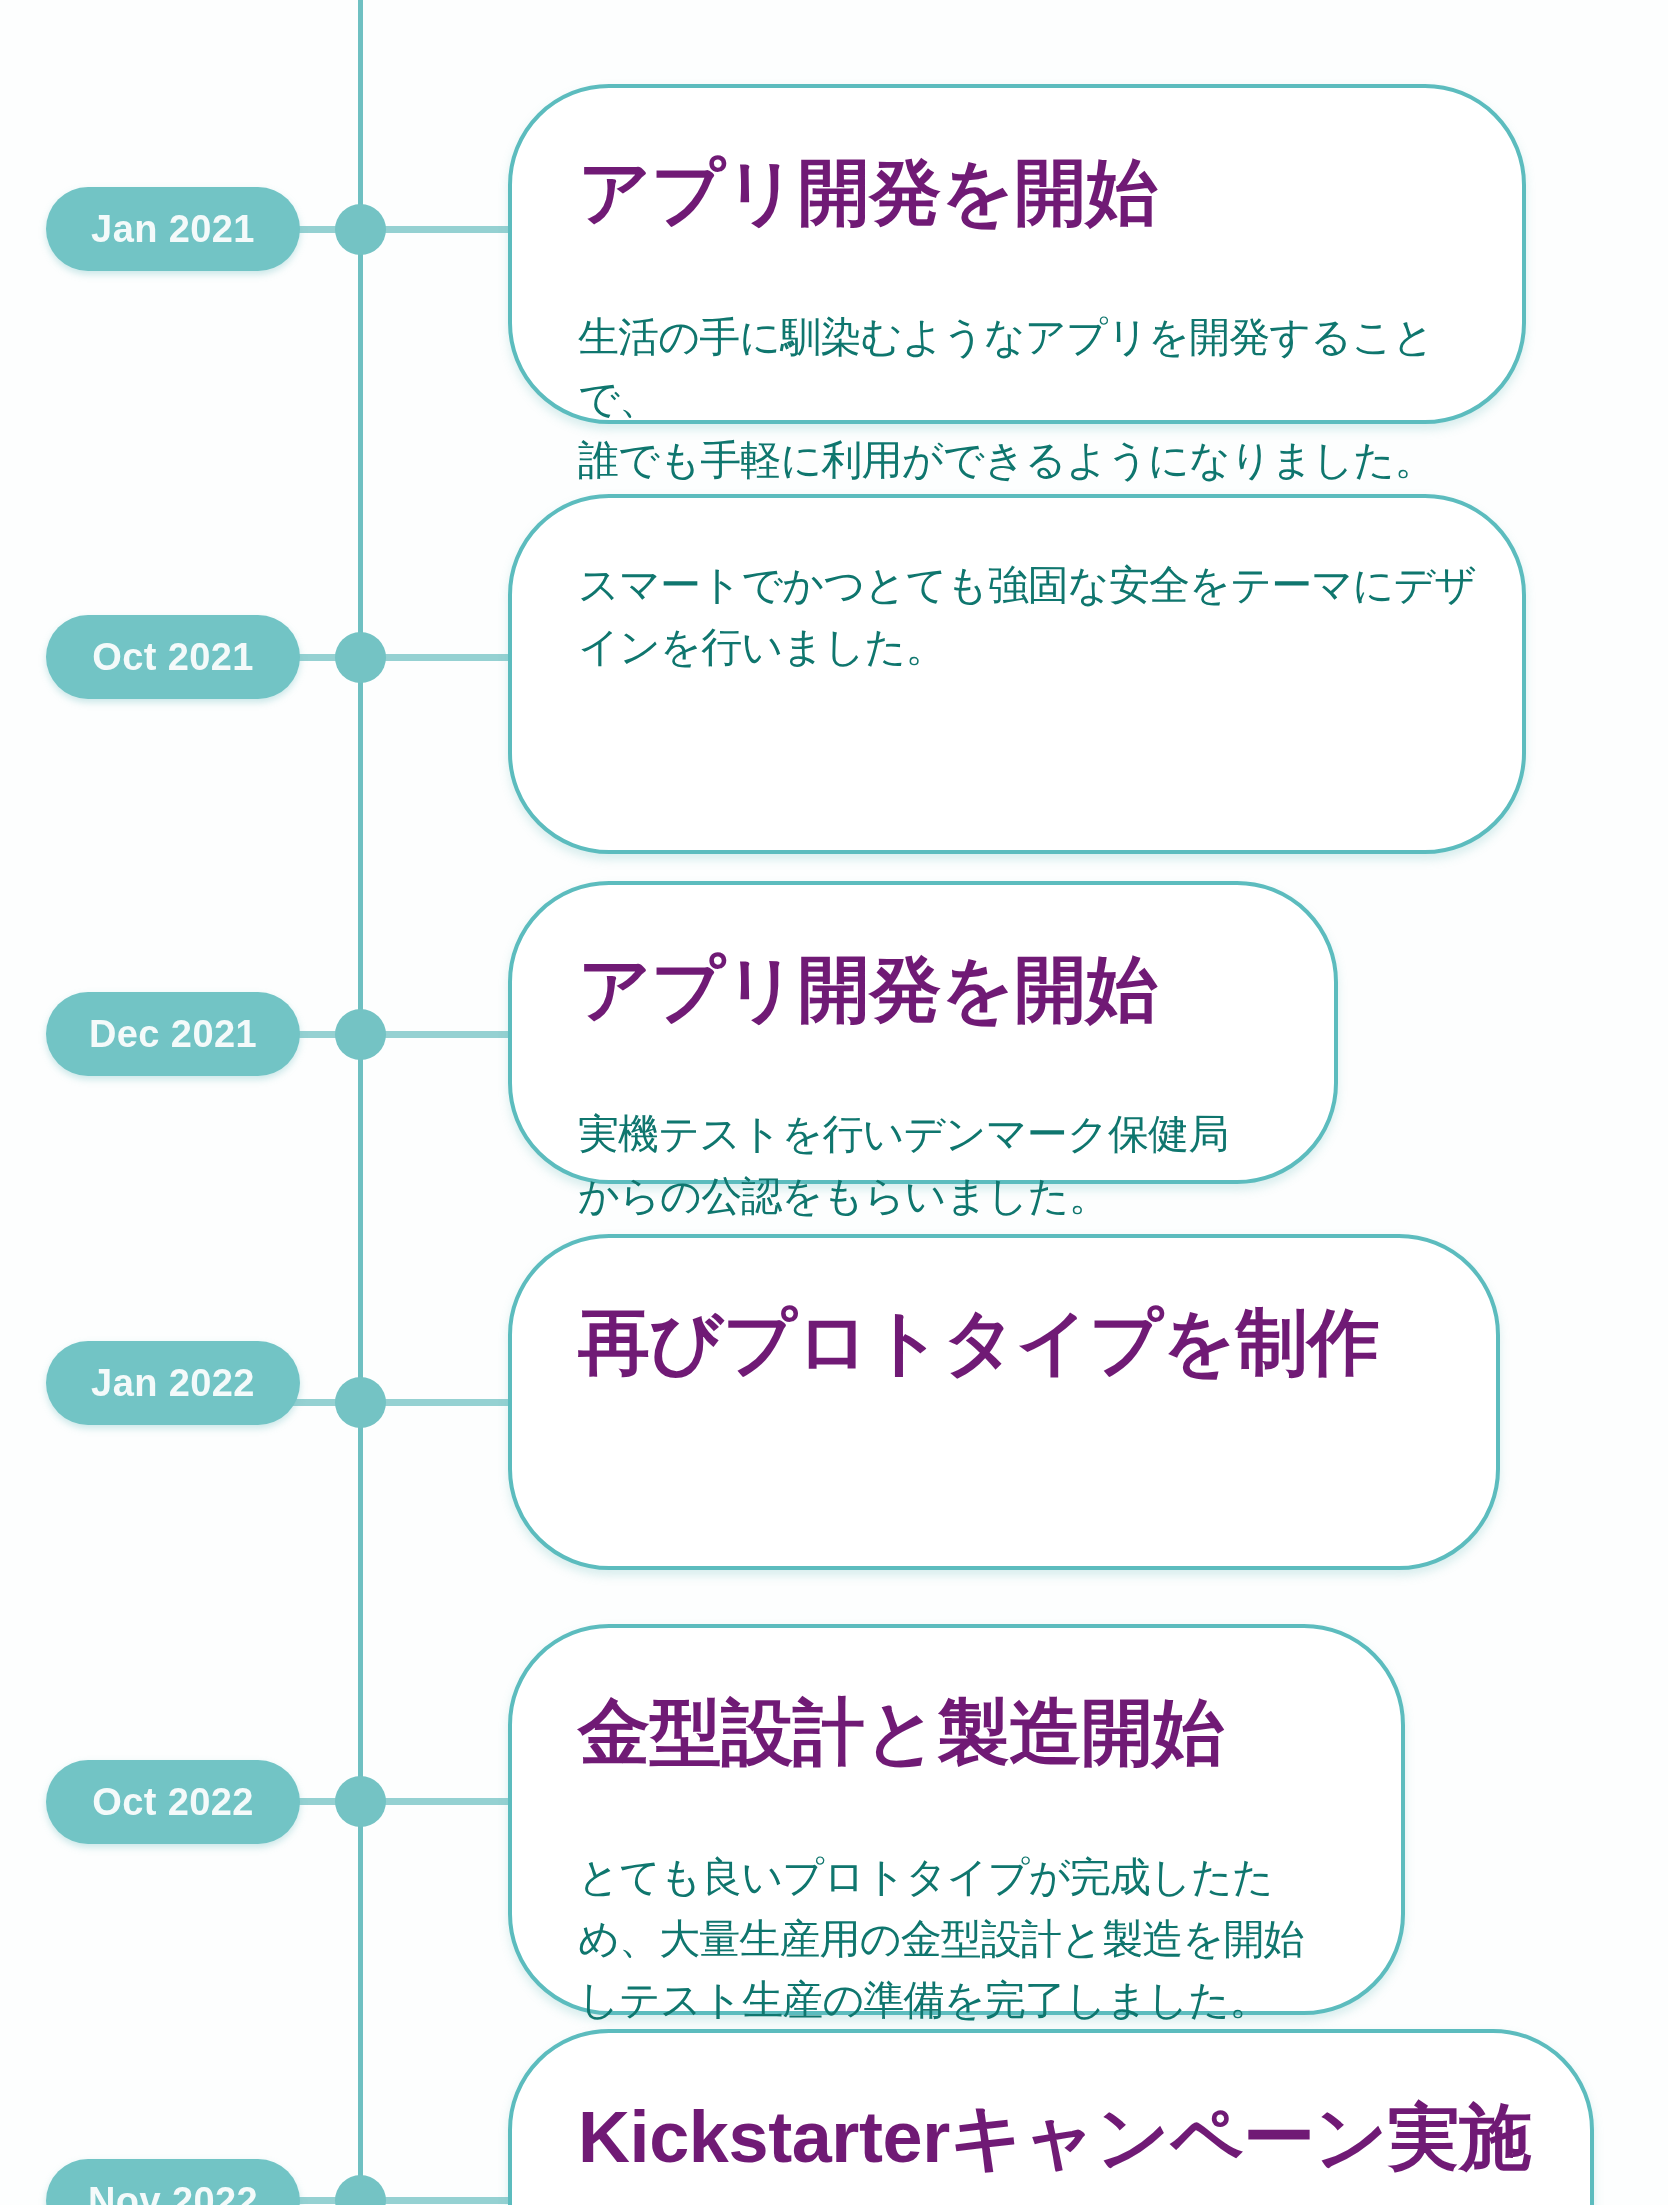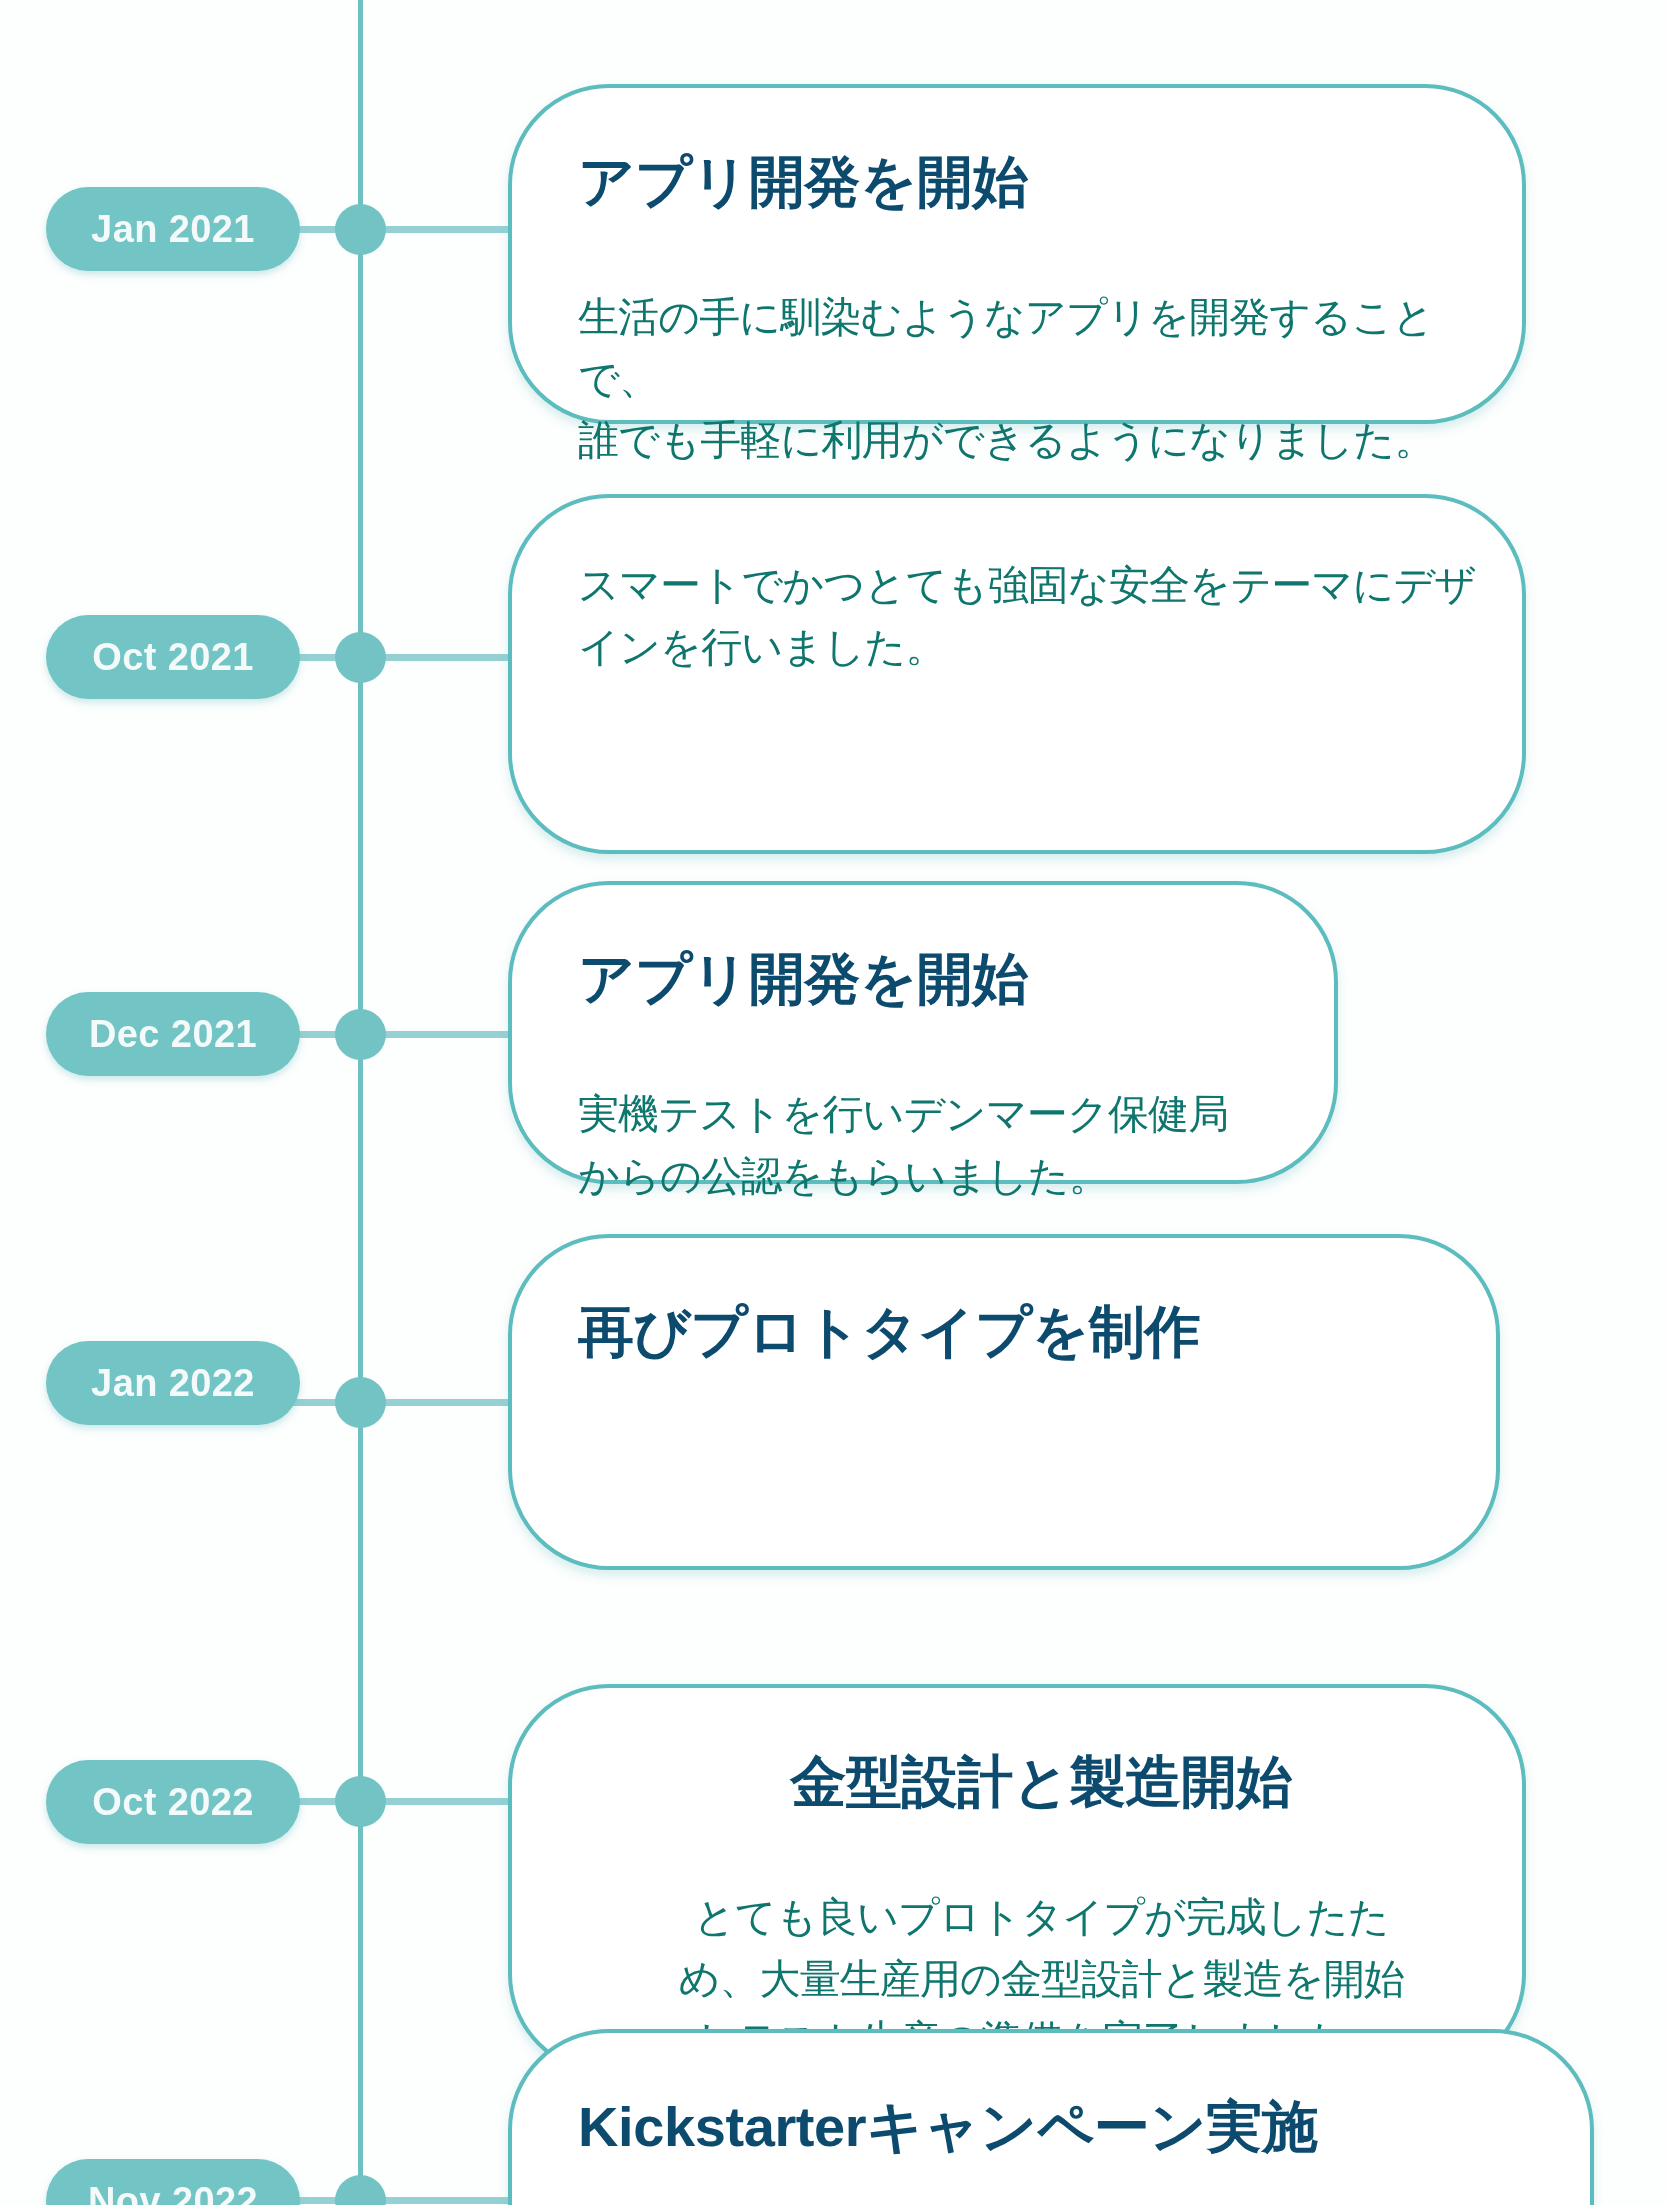--- a/index.html
+++ b/index.html
@@ -45,23 +45,23 @@
     position:absolute;
     left:508px;
     box-sizing:border-box;
     background:#ffffff;
     border:4.4px solid #5cbcbe;
     border-radius:101px;
     padding:57px 17.6px 26.5px 66px;
     box-shadow:0 5.3px 9.7px rgba(110,190,192,0.25);
   }
   .c-title{
-    font-size:56px;
+    font-size:72px;
     font-weight:bold;
-    color:#0c4a6e;
+    color:#701a75;
     letter-spacing:-0.4px;
     margin:0 0 66px 0;
     white-space:nowrap;
   }
   .c-desc{
     font-size:41px;
     color:#0f766e;
     letter-spacing:-0.9px;
     line-height:1.5;
     white-space:pre-line;
@@ -103,21 +103,21 @@
   <div class="connector" style="top:1399px;left:273px;width:240px;"></div>
   <div class="badge" style="top:1341px;">Jan 2022</div>
   <div class="dot" style="top:1377px;"></div>
   <div class="card" style="top:1234px;width:992px;height:336px;">
     <div class="c-title">再びプロトタイプを制作</div>
   </div>
 
   <div class="connector" style="top:1798px;left:273px;width:240px;"></div>
   <div class="badge" style="top:1760px;">Oct 2022</div>
   <div class="dot" style="top:1776px;"></div>
-  <div class="card" style="top:1684px;width:1018px;height:391px;text-align:center;">
+  <div class="card" style="top:1624px;width:897px;height:391px;">
     <div class="c-title">金型設計と製造開始</div>
     <div class="c-desc">とても良いプロトタイプが完成したた
 め、大量生産用の金型設計と製造を開始
 しテスト生産の準備を完了しました。</div>
   </div>
 
   <div class="connector" style="top:2197px;left:273px;width:240px;"></div>
   <div class="badge" style="top:2159px;">Nov 2022</div>
   <div class="dot" style="top:2175px;"></div>
   <div class="card" style="top:2029px;width:1086px;height:324px;">

